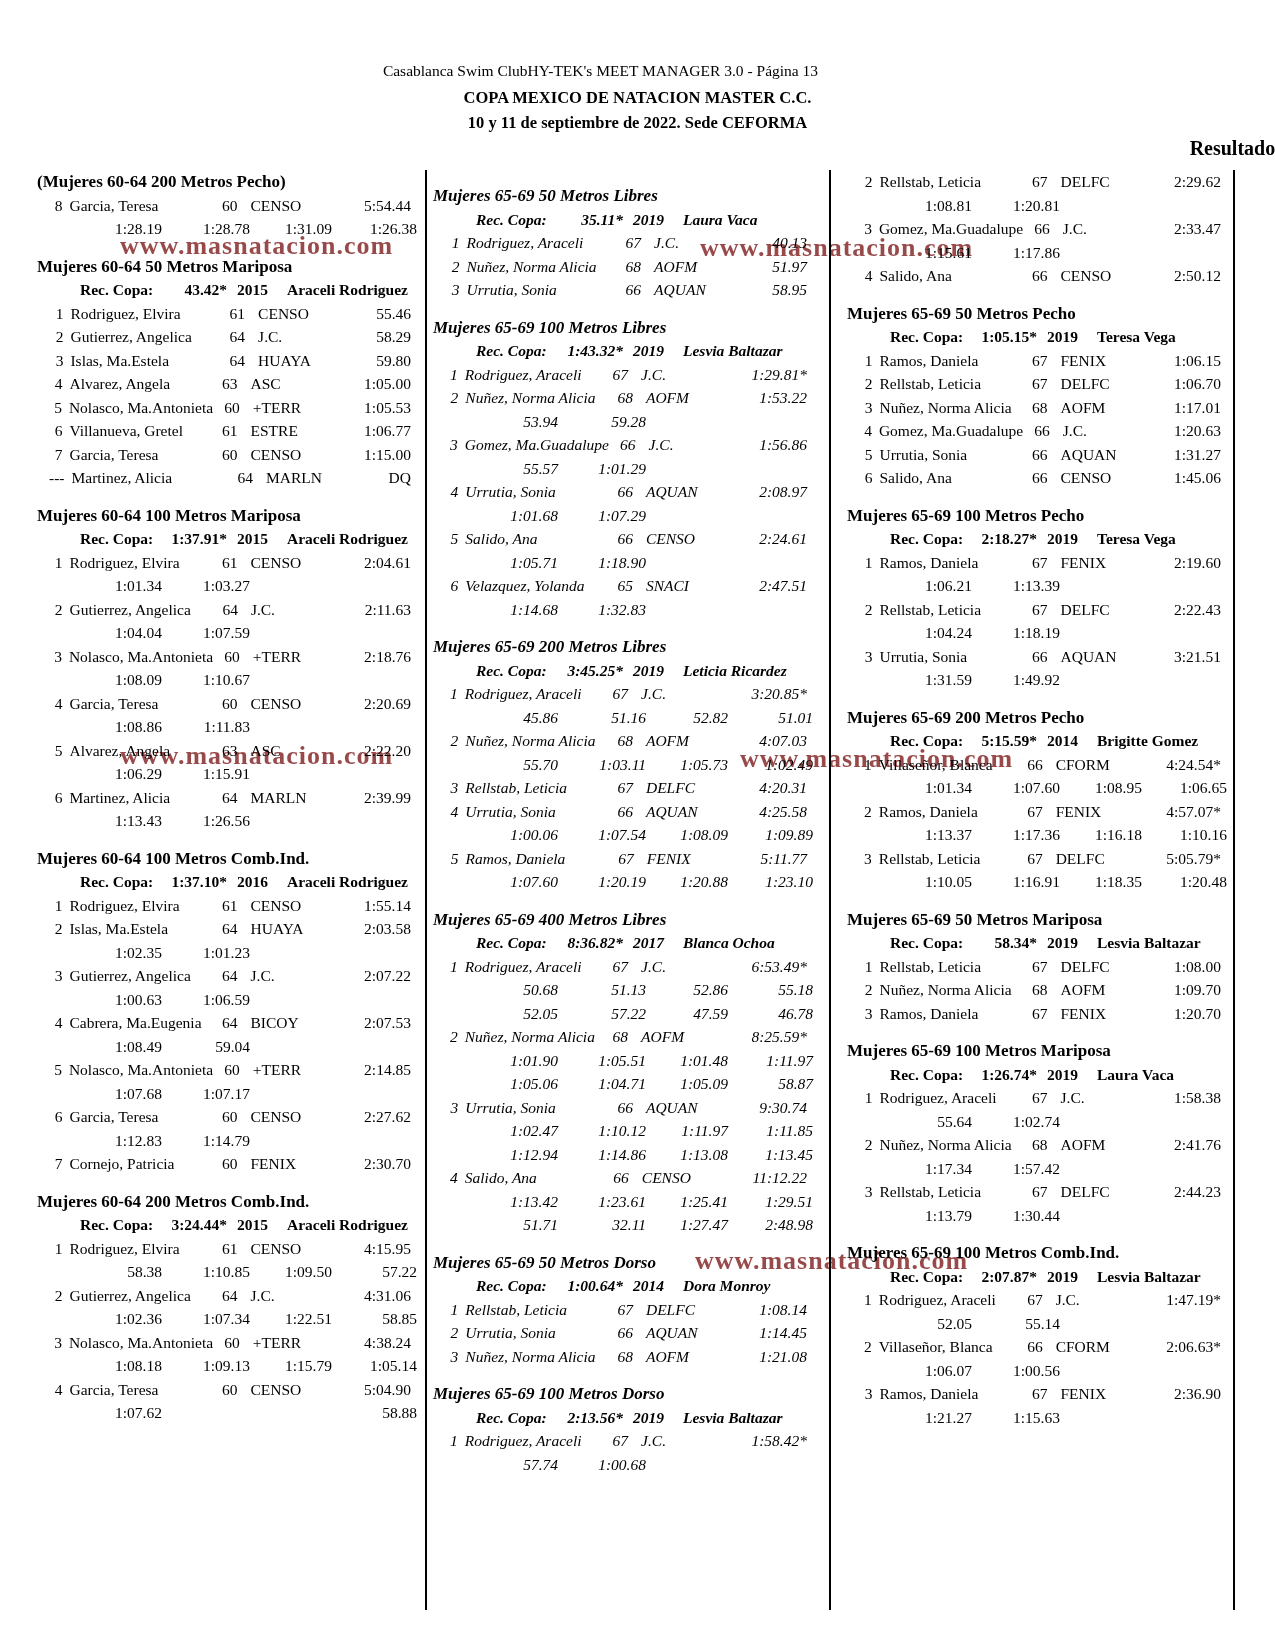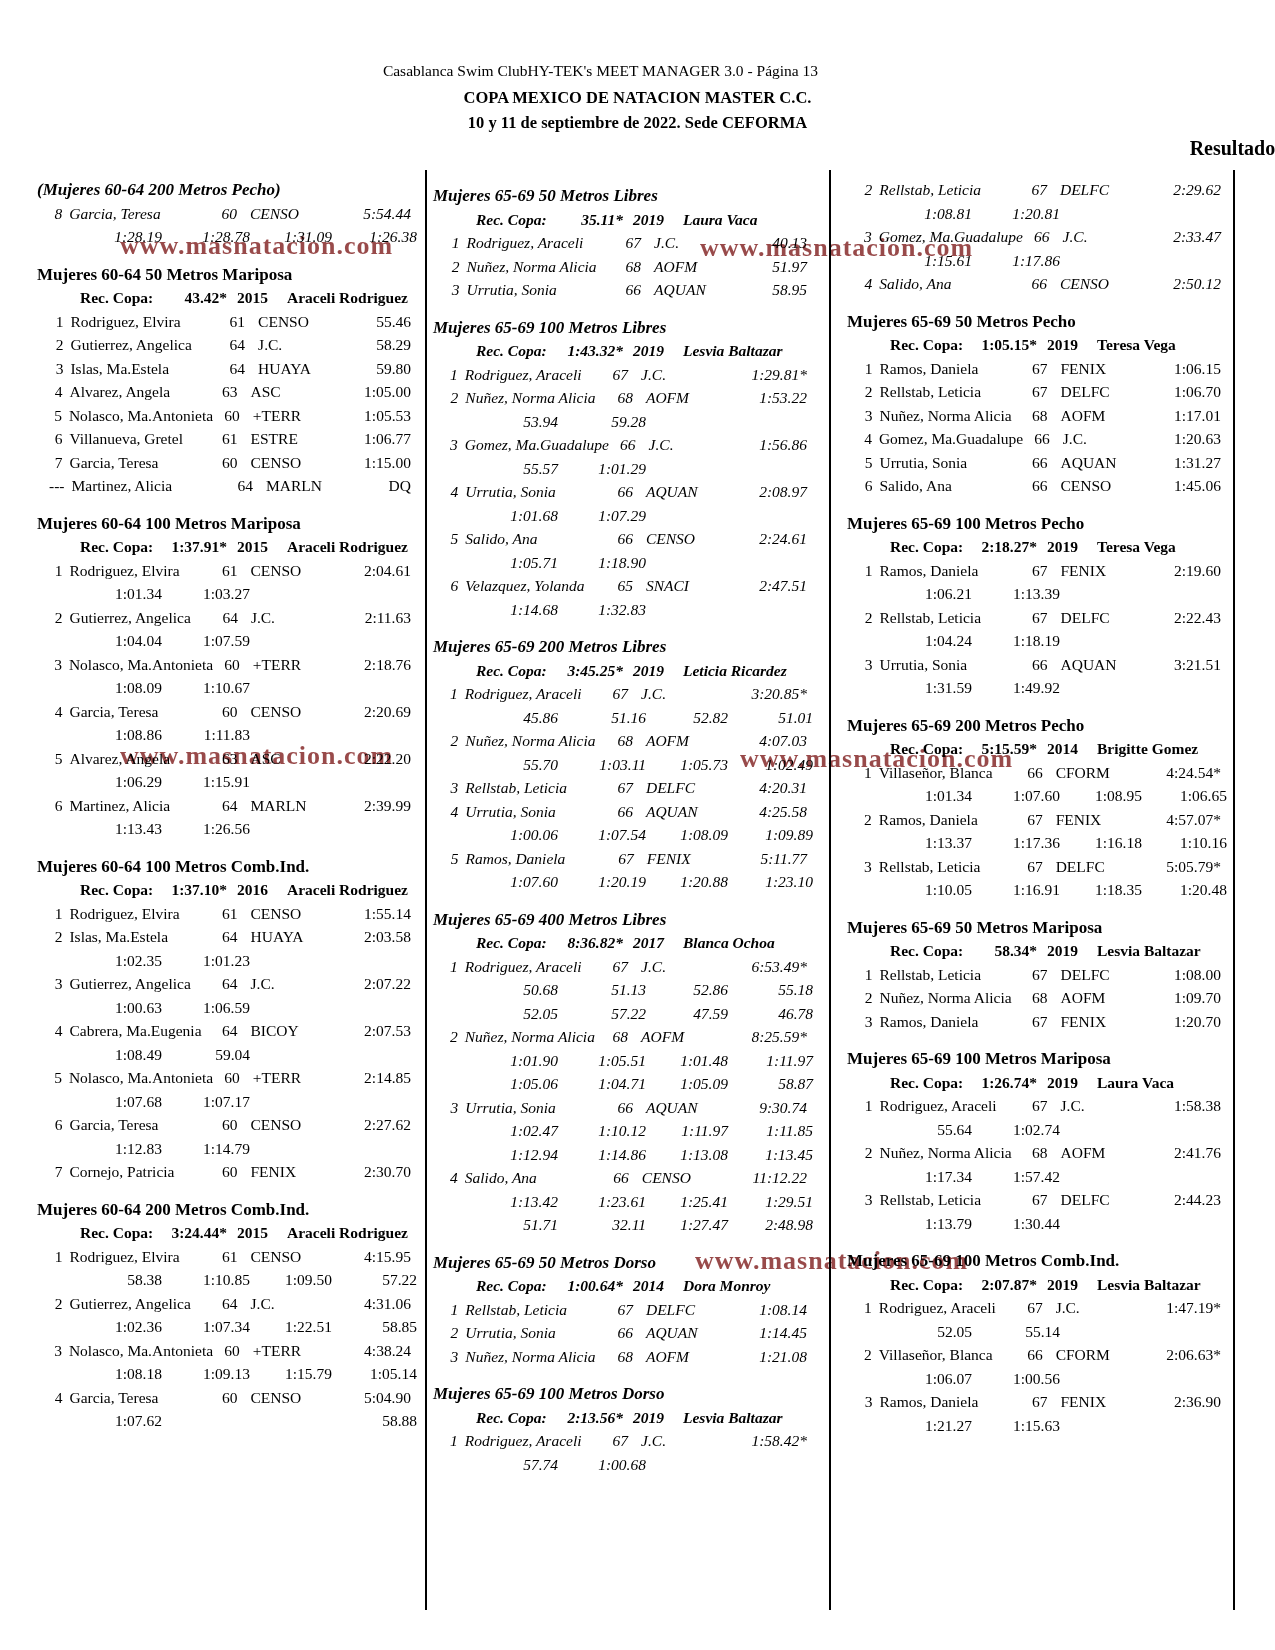--- a/index.html
+++ b/index.html
@@ -20,21 +20,21 @@
     font-weight:bold;font-size:20px;}
 
   .content{position:absolute;left:37px;top:170px;width:1196px;height:1440px;}
   .vline{position:absolute;top:0;height:1440px;width:2px;background:#000;}
   .vline.v1{left:388px;} .vline.v2{left:792px;} .vline.v3{left:1196px;}
 
   .col{position:absolute;top:0;width:380px;font-size:15.5px;}
   .col#col-0{left:0;} .col#col-1{left:396px;font-style:italic;} .col#col-2{left:810px;}
 
   .event{margin-top:14px;}
-  .col.no-first-gap .event:first-child{margin-top:8px;font-style:italic;}
+  .col.no-first-gap .event:first-child{margin-top:0;}
 
   .event-heading{font-weight:bold;font-size:17px;margin:0;
     height:23.5px;line-height:23.5px;white-space:nowrap;}
 
   .record-row{display:flex;font-weight:bold;height:23.5px;line-height:23.5px;white-space:nowrap;}
   .rec-label{margin-left:43px;width:88px;}
   .rec-time{width:59px;text-align:right;}
   .rec-year{margin-left:10px;width:38px;}
   .rec-holder{margin-left:12px;}
 

